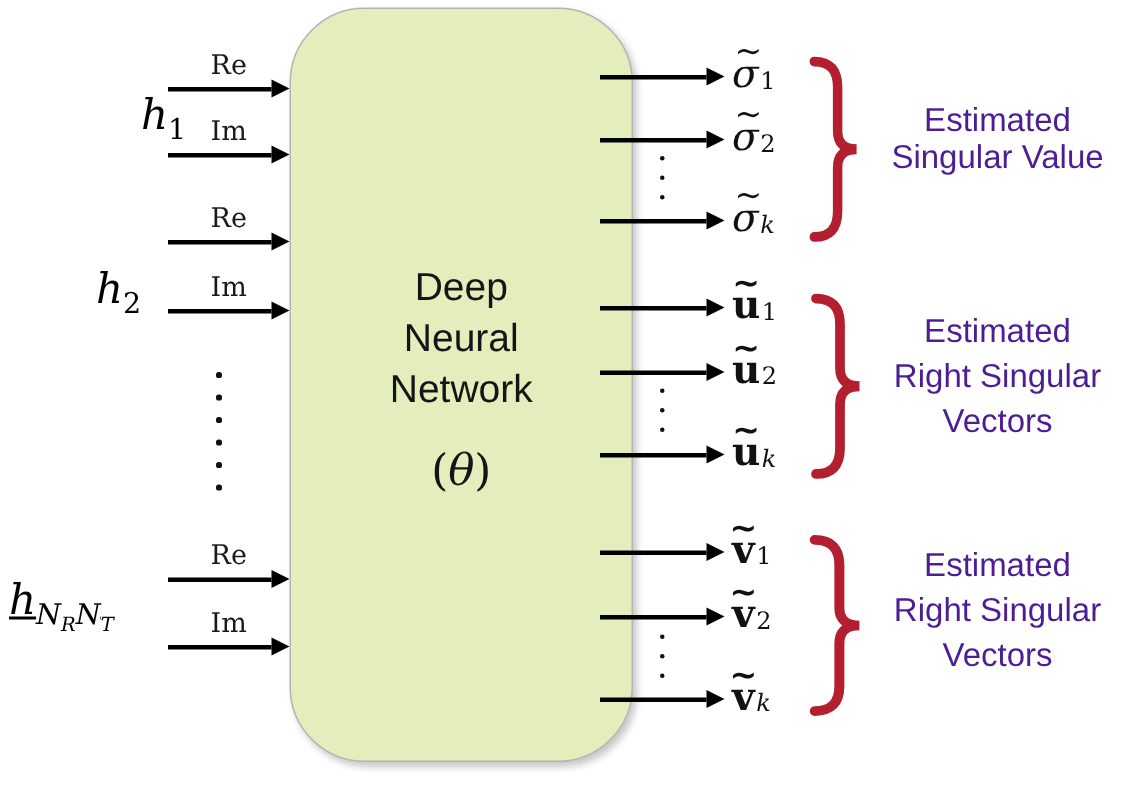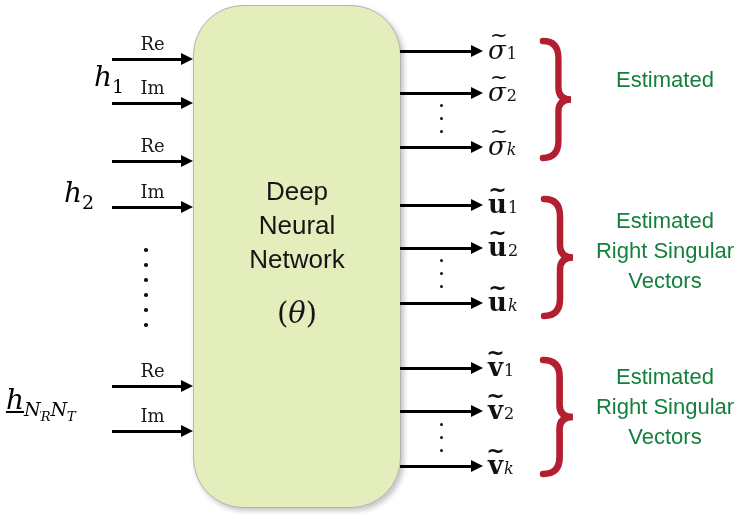--- a/index.html
+++ b/index.html
@@ -95,21 +95,21 @@
   .vdots { position: absolute; display: flex; flex-direction: column; align-items: center; }
   .dot { width: 3.5px; height: 3.5px; border-radius: 50%; background: #111; margin-bottom: 11.5px; }
   .vdots-in .dot { margin-bottom: 11.5px; }
   .vdots-out .dot { width: 3px; height: 3px; margin-bottom: 10px; }
 
   
   .dnn-box {
     position: absolute;
     left: 193px;
     top: 5px;
-    width: 208px;
+    width: 229px;
     height: 503px;
     background: var(--c-boxFill);
     border: 1.6px solid var(--c-boxBorder);
     border-radius: 50px;
     box-shadow: 2.5px 3px 5px rgba(0,0,0,0.22);
   }
   .dnn-title {
     position: absolute;
     left: 0; right: 0;
     top: 168px;
@@ -133,21 +133,21 @@
   .brace { position: absolute; }
   .brace svg { display: block; width: 100%; height: 100%; }
 
   
   .caption {
     position: absolute;
     left: 580px;
     width: 170px;
     text-align: center;
     font-size: 22px;
-    color: #15803d;
+    color: #4c1d95;
   }
   .cap-2line { line-height: 25px; }
   .cap-3line { line-height: 30px; }
 </style>
 </head>
 <body>
 
 <div class="canvas">
 
   <div class="hlabel" style="left:62px; top:60px;margin-left:32px;"><span>h</span><sub>1</sub></div>
@@ -225,20 +225,21 @@
       <div class="dot"></div>
       <div class="dot"></div>
   </div>
   <div class="brace" style="left:538px; top:37px; width:35px; height:125px;">
     <svg viewBox="0 0 36 124" preserveAspectRatio="none">
       <path d="M5,4 Q21,4 21,21 L21,50 Q21,62 34,62 Q21,62 21,74 L21,103 Q21,120 5,120" fill="none" stroke="var(--c-brace)" stroke-width="6.5" stroke-linecap="round"></path>
     </svg>
   </div>
   <div class="caption cap-2line" style="top:67px;">
     <div>Estimated</div>
+    <div>Singular Value</div>
   </div>
 
   <div class="out-row g-u" style="top:204px;">
     <div class="aline"></div>
     <div class="olabel">
         <span class="osym-wrap"><span class="tld">~</span><span class="osym">u</span></span>
         <sub>1</sub>
       </div>
   </div>
   <div class="out-row g-u" style="top:247px;">

